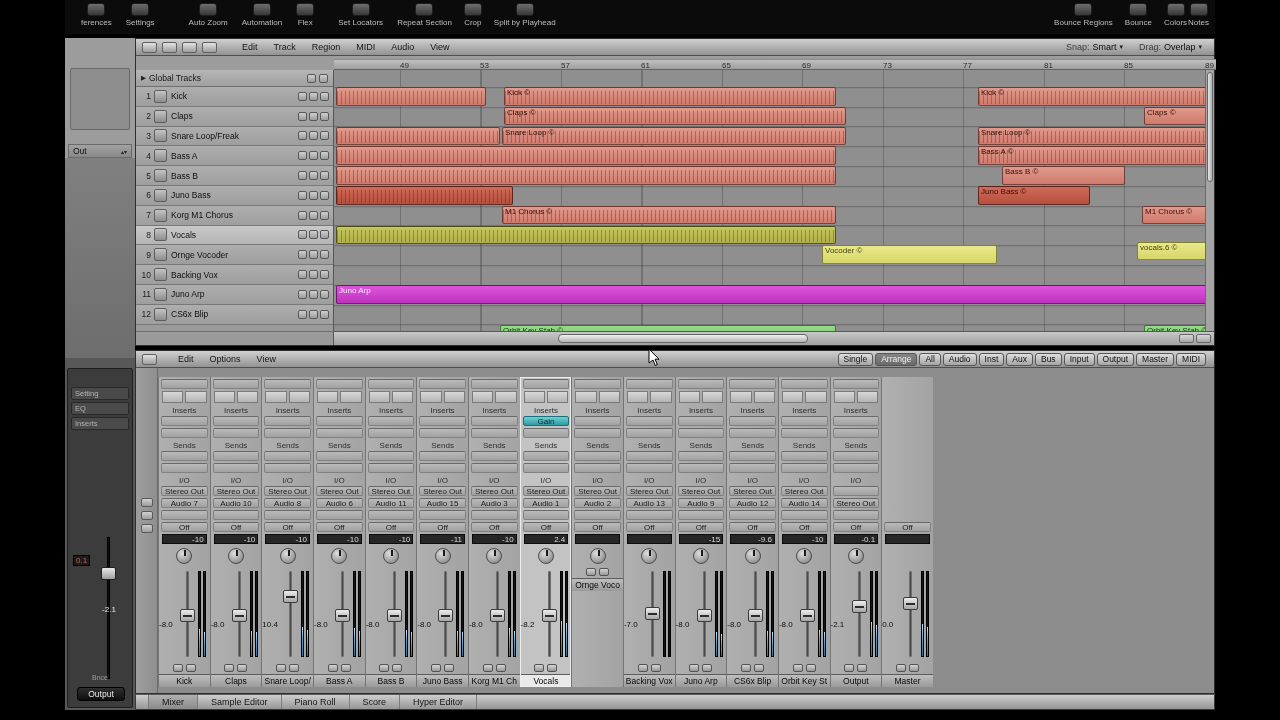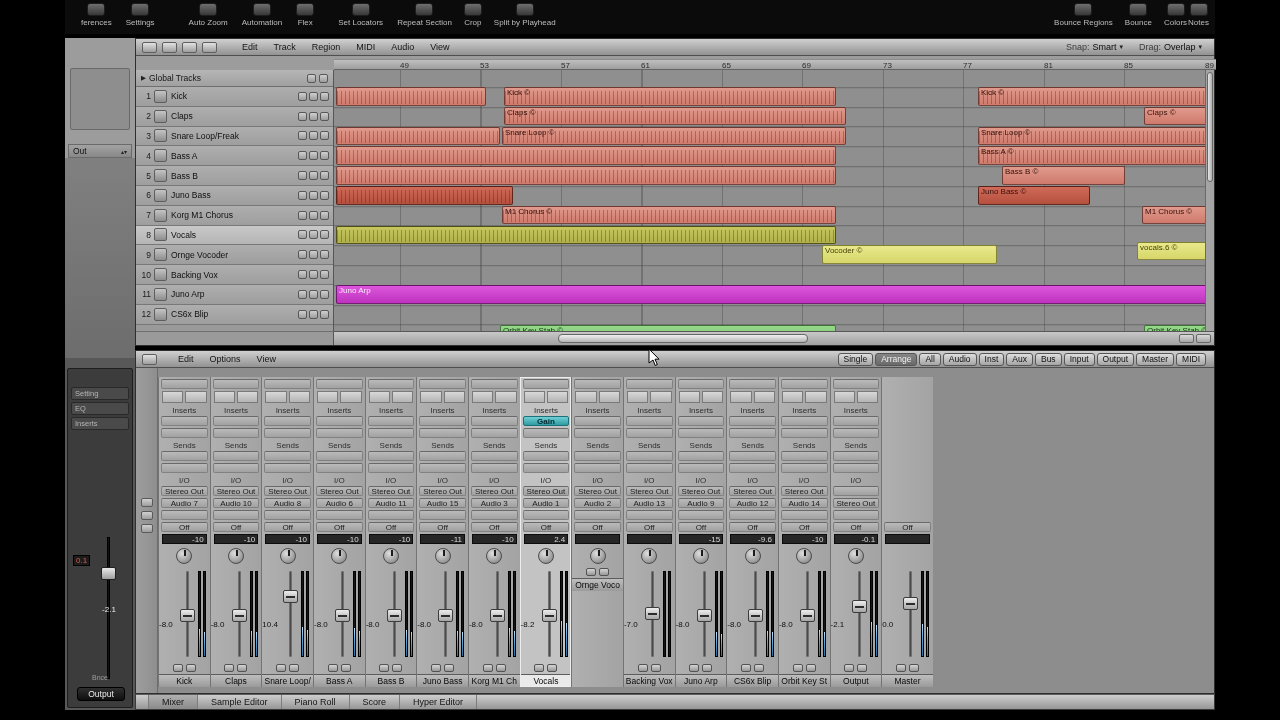--- a/index.html
+++ b/index.html
@@ -67,21 +67,21 @@
   .fbtn{font-size:8.5px;line-height:11px;padding:0 5px;background:linear-gradient(#dedede,#a4a4a4);border:1px solid #565656;border-radius:3px;color:#101010;cursor:pointer}
   .fbtn.act{background:linear-gradient(#858585,#6a6a6a);color:#f2f2f2}
   #m-left{position:absolute;left:0;top:17px;width:22px;bottom:0;background:linear-gradient(90deg,#9e9e9e,#8e8e8e);border-right:1px solid #6d6d6d}
   .mli{width:12px;height:9px;margin:4px auto 0;background:linear-gradient(#d0d0d0,#9c9c9c);border:1px solid #5a5a5a;border-radius:2px}
   .mli.g1{margin-top:130px}
   #mixer-strips{position:absolute;left:22px;top:26px;height:310px;display:flex}
   .strip{width:51.67px;flex:0 0 auto;display:flex;flex-direction:column;background:linear-gradient(90deg,#b0b0b0,#a3a3a3);border-left:1px solid #747474;padding-top:2px;position:relative}
   .strip.sel{background:#c3c3c3;outline:1px solid #ededed;outline-offset:-1px;z-index:2}
   .slabel{height:11px;line-height:11px;font-size:8px;text-align:center;color:#2e2e2e}
   .slot{height:10px;margin:0 2px 2px;background:linear-gradient(#bababa,#a1a1a1);border:1px solid #818181;border-top-color:#696969;border-radius:2px;font-size:8px;line-height:9px;text-align:center;color:#1c1c1c;overflow:hidden;white-space:nowrap}
-  .gain{background:linear-gradient(#6fd0d6,#2f9aa2);border-color:#1d7078;color:#03282c;font-weight:bold}
+  .gain{background:linear-gradient(#6fd0d6,#2f9aa2);border-color:#1d7078;color:#03282c;font-weight:normal}
   .eqthumb{height:12px;margin:0 3px 2px;display:flex;gap:2px}
   .eqthumb div{flex:1;background:linear-gradient(#d8d8d8,#b4b4b4);border:1px solid #7a7a7a}
   .peak{height:10px;margin:0 3px 2px;background:#262626;border:1px solid #0c0c0c;color:#dadada;font-size:8px;line-height:9px;text-align:right;padding:0 2px}
   .panarea{height:20px;display:flex;align-items:center;justify-content:center}
   .knob{width:16px;height:16px;border-radius:50%;border:1px solid #4c4c4c;background:radial-gradient(circle at 38% 32%,#dedede,#9c9c9c 65%,#6e6e6e);position:relative}
   .knob::after{content:"";position:absolute;left:7px;top:1px;width:2px;height:6px;background:#1b1b1b}
   .farea{flex:1;position:relative;margin:2px 0}
   .vol{position:absolute;left:0;top:52px;width:24px;font-size:8px;color:#0e0e0e;}
   .ftrack{position:absolute;left:27px;top:3px;bottom:3px;width:3px;background:#4a4a4a;border:1px solid #6f6f6f;border-radius:1px}
   .fcap{position:absolute;left:21px;width:15px;height:13px;background:linear-gradient(#ededed,#a6a6a6);border:1px solid #3c3c3c;border-radius:2px;cursor:pointer}

